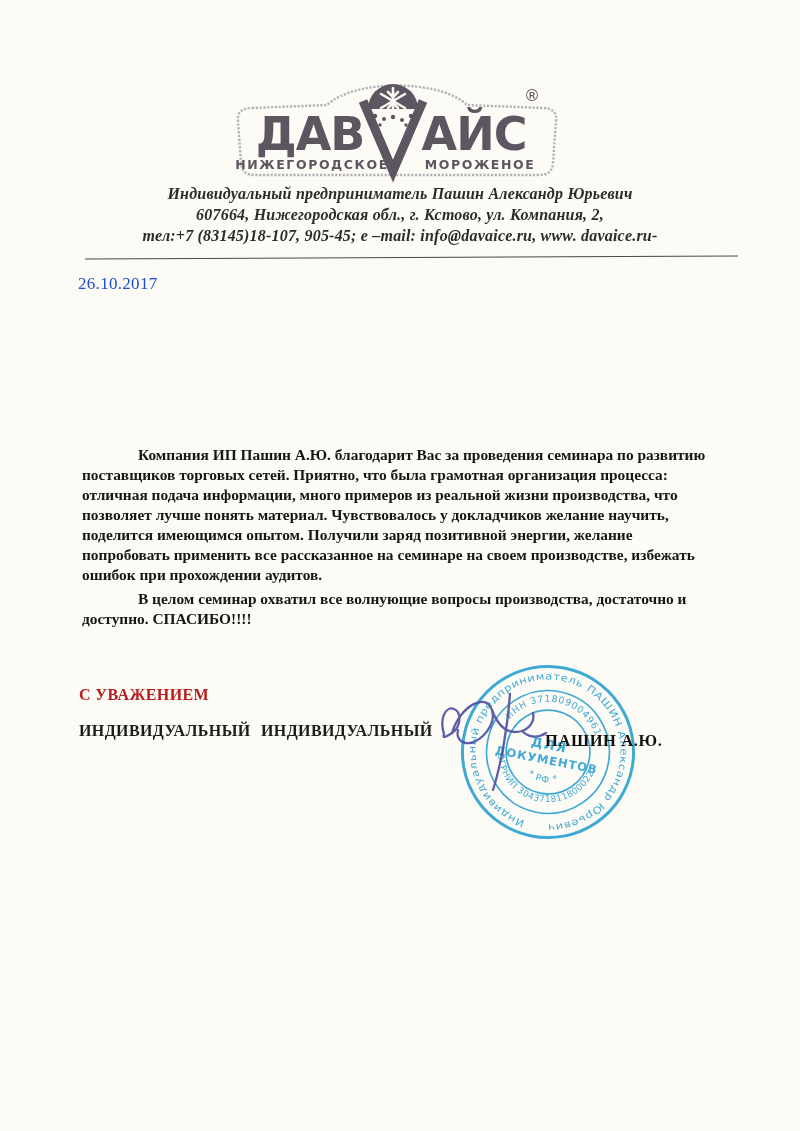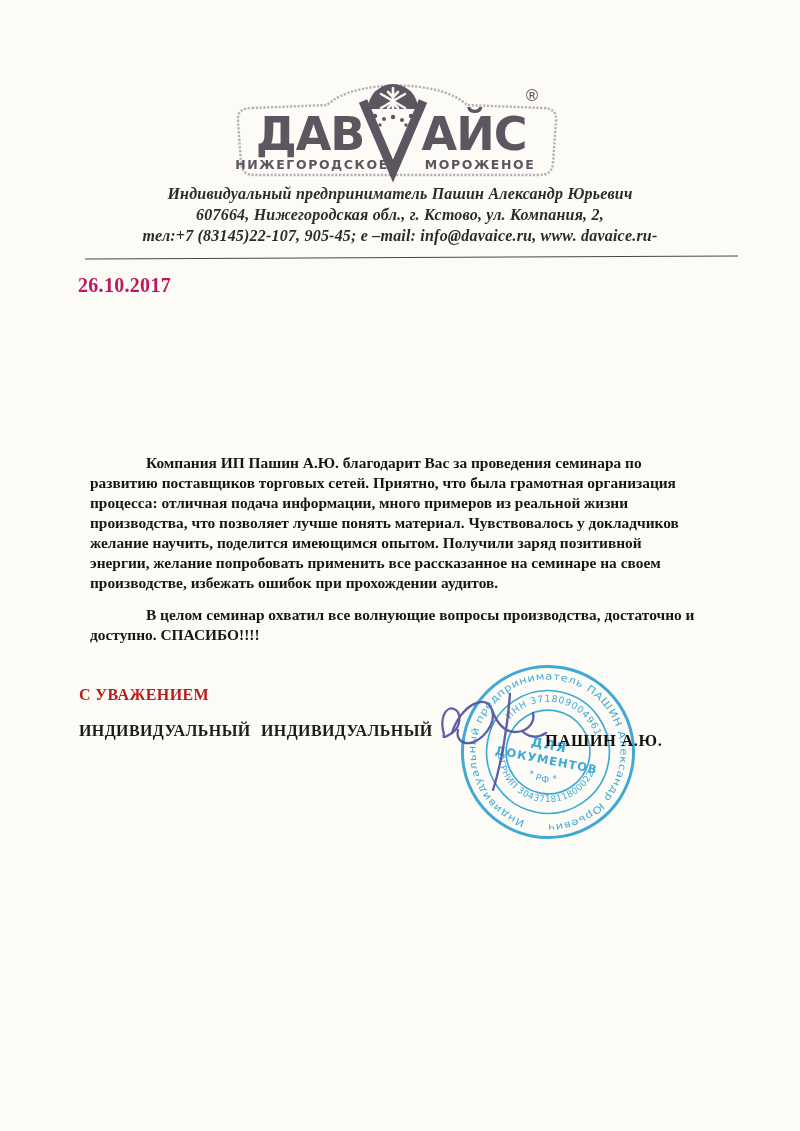--- a/index.html
+++ b/index.html
@@ -23,32 +23,32 @@
   }
   .lh-text .email{}
   .rule{
     position:absolute;left:85px;top:257px;width:653px;height:0;
     border-top:1.5px solid #4a4a4a;
     transform:rotate(-0.25deg);
   }
   
   .date{
     position:absolute;left:78px;top:274px;
-    font-weight:bold;font-size:20px;color:#be185d;letter-spacing:.3px;
+    font-weight:normal;font-size:17px;color:#1d4ed8;letter-spacing:.3px;
   }
   .recipient{
     position:absolute;left:495px;top:299px;
     font-weight:bold;font-size:16px;line-height:21.5px;color:#1c1c1c;
   }
   
   .body-text{
     position:absolute;left:78px;top:441px;width:634px;
     font-weight:bold;font-size:15.4px;line-height:20px;color:#161616;
   }
-  .body-text p{margin:12px;text-indent:56px;}
+  .body-text p{margin:4px;text-indent:56px;}
   
   .closing{
     position:absolute;left:79px;top:686px;
     font-weight:bold;font-size:16px;color:#b91c1c;letter-spacing:.4px;
   }
   .sig-row{position:absolute;left:79px;top:722px;width:640px;z-index:3;}
   .sig-title{
     font-weight:bold;font-size:16px;color:#1c1c1c;letter-spacing:.4px;
     word-spacing:6px;
   }
@@ -100,21 +100,21 @@
         <circle cx="174" cy="51" r="1.7"></circle>
       </g>
     </g>
     <text x="80" y="95" text-anchor="middle" font-family="DejaVu Sans, sans-serif" font-weight="bold" font-size="12.5" letter-spacing="1.6" fill="#5c5660">НИЖЕГОРОДСКОЕ</text>
     <text x="248" y="95" text-anchor="middle" font-family="DejaVu Sans, sans-serif" font-weight="bold" font-size="12.5" letter-spacing="1.6" fill="#5c5660">МОРОЖЕНОЕ</text>
   </svg>
 
   <div class="lh-text">
     <div>Индивидуальный предприниматель Пашин Александр Юрьевич</div>
     <div>607664, Нижегородская обл.,  г. Кстово,  ул. Компания, 2,</div>
-    <div><span>тел:+7 (83145)22-107, 905-45; e –mail: </span><span class="email">info@davaice.ru</span><span>, www. davaice.ru-</span></div>
+    <div><span>тел:+7 (83145)18-107, 905-45; e –mail: </span><span class="email">info@davaice.ru</span><span>, www. davaice.ru-</span></div>
   </div>
 
   <div class="rule"></div>
 
   <div class="date">26.10.2017</div>
 
 
   <div class="body-text">
     <p>Компания ИП Пашин А.Ю. благодарит Вас за проведения семинара по развитию поставщиков торговых  сетей. Приятно, что была грамотная организация процесса: отличная подача информации, много примеров из реальной жизни производства, что позволяет лучше понять материал. Чувствовалось у докладчиков желание научить, поделится имеющимся опытом. Получили заряд позитивной энергии, желание попробовать применить все рассказанное на семинаре на своем производстве, избежать ошибок при прохождении аудитов.</p>
     <p>В целом семинар охватил все волнующие вопросы производства, достаточно и доступно. СПАСИБО!!!!</p>

